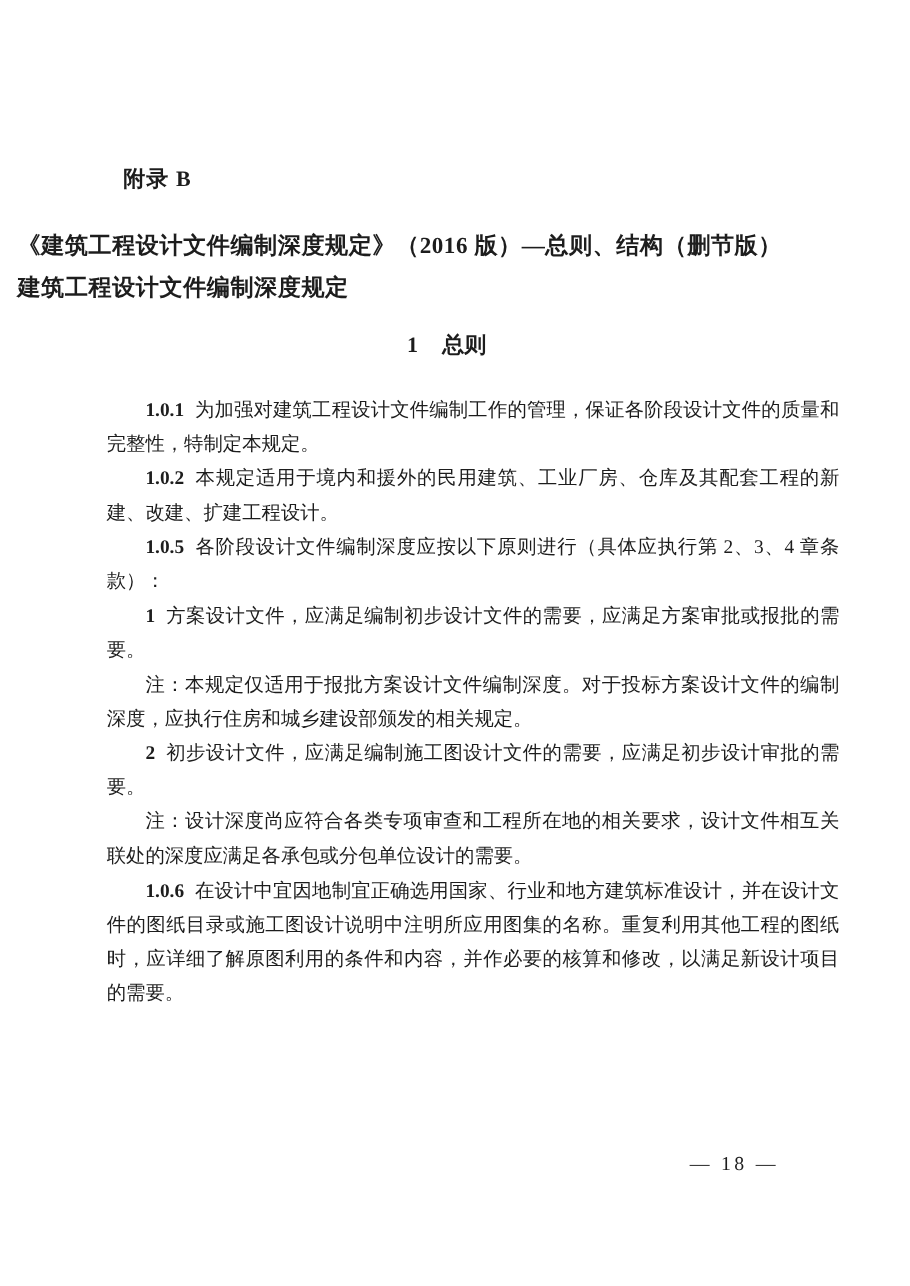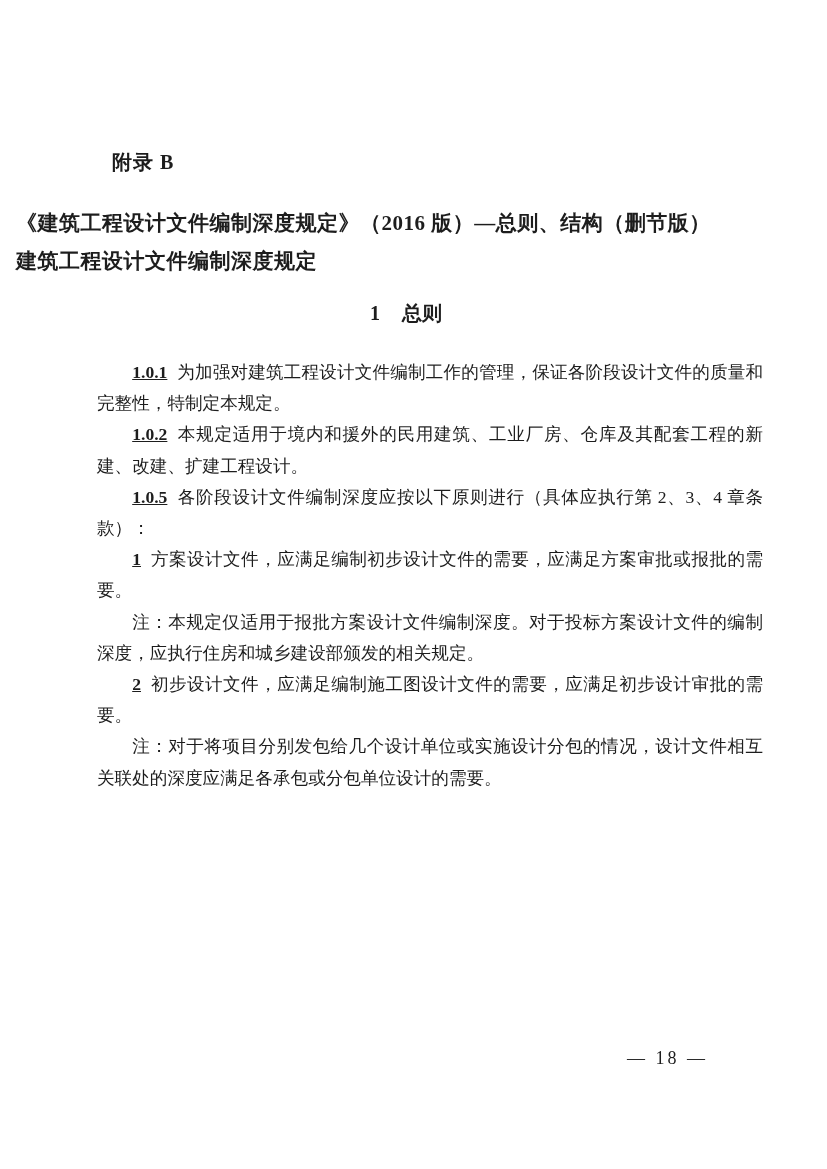--- a/index.html
+++ b/index.html
@@ -62,21 +62,20 @@
     line-height: 31.2px;
     text-align: justify;
   }
   .para {
     margin: 0;
     text-indent: 2em;
   }
   .para .lbl {
     font-weight: bold;
     margin-right: 0.55em;
-    text-decoration: underline;
   }
   .footer {
     position: absolute;
     top: 1048px;
     left: 611px;
     font-size: 18px;
     letter-spacing: 3px;
   }
 </style>
 </head>
@@ -105,20 +104,21 @@
 
     <p class="para"><span class="lbl">1.0.5</span><span>各阶段设计文件编制深度应按以下原则进行（具体应执行第 2、3、4 章条款）：</span></p>
 
     <p class="para"><span class="lbl">1</span><span>方案设计文件，应满足编制初步设计文件的需要，应满足方案审批或报批的需要。</span></p>
 
     <p class="para"><span>注：本规定仅适用于报批方案设计文件编制深度。对于投标方案设计文件的编制深度，应执行住房和城乡建设部颁发的相关规定。</span></p>
 
     <p class="para"><span class="lbl">2</span><span>初步设计文件，应满足编制施工图设计文件的需要，应满足初步设计审批的需要。</span></p>
 
 
-    <p class="para"><span>注：对于将项目分别发包给几个设计单位或实施设计分包的情况，设计文件相互关联处的深度应满足各承包或分包单位设计的需要。</span></p>
+    <p class="para"><span>注：设计深度尚应符合各类专项审查和工程所在地的相关要求，设计文件相互关联处的深度应满足各承包或分包单位设计的需要。</span></p>
 
+    <p class="para"><span class="lbl">1.0.6</span><span>在设计中宜因地制宜正确选用国家、行业和地方建筑标准设计，并在设计文件的图纸目录或施工图设计说明中注明所应用图集的名称。重复利用其他工程的图纸时，应详细了解原图利用的条件和内容，并作必要的核算和修改，以满足新设计项目的需要。</span></p>
 
   </div>
 
   <div class="footer">— 18 —</div>
 
 </div>
 
 </body></html>

